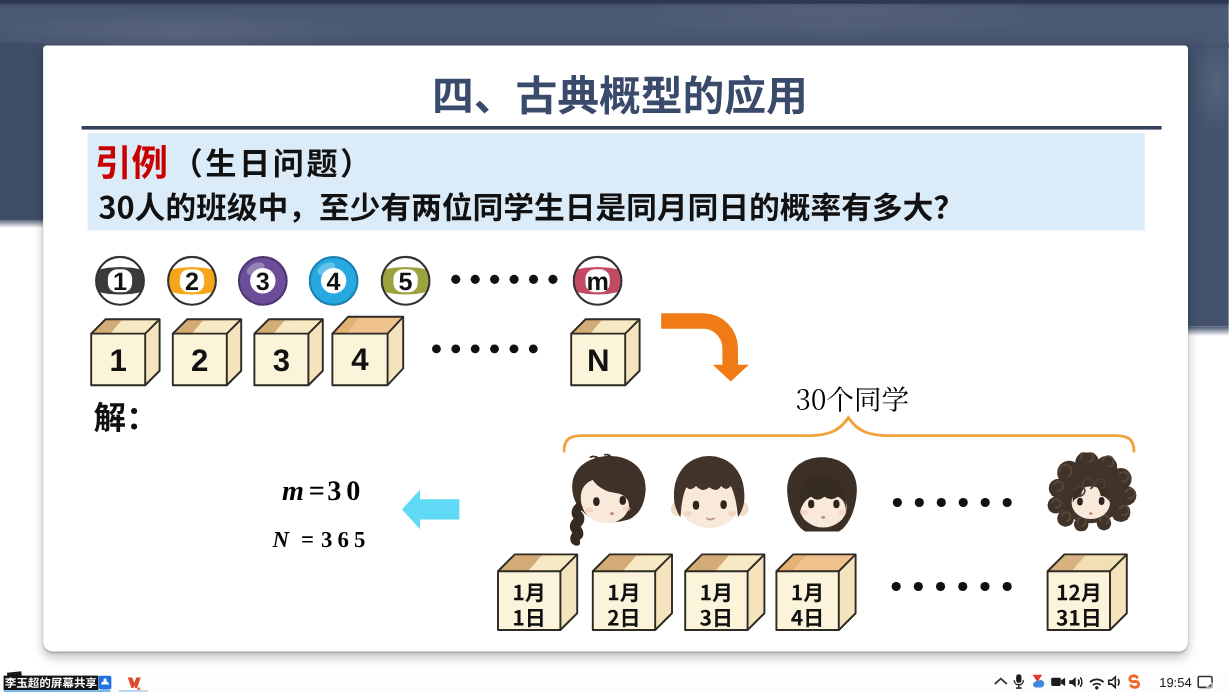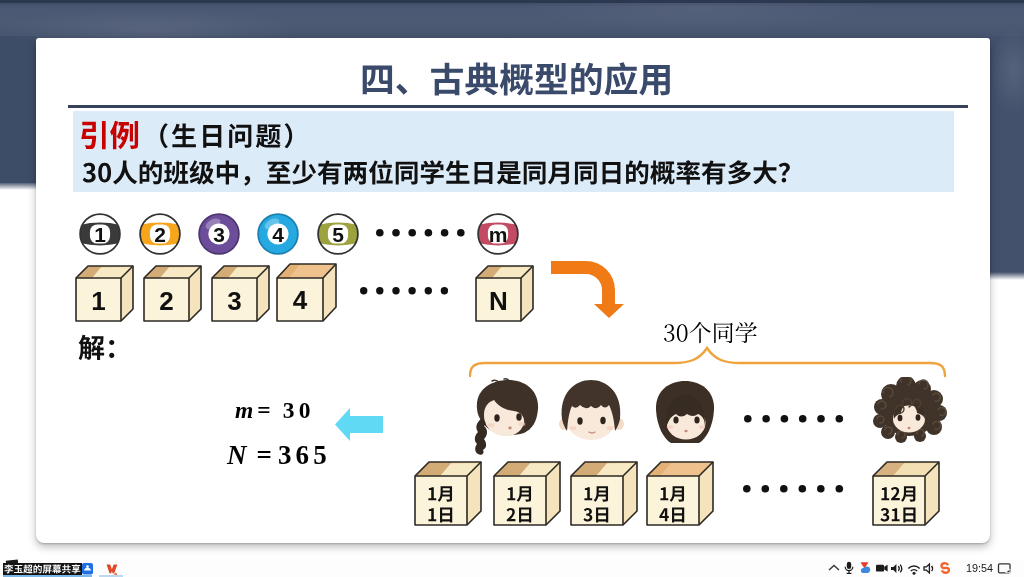--- a/index.html
+++ b/index.html
@@ -167,22 +167,22 @@
     <circle cx="54.1" cy="5.7" r="3.7" fill="#111"></circle>
     <circle cx="70.3" cy="5.7" r="3.7" fill="#111"></circle>
     <circle cx="86.4" cy="5.7" r="3.7" fill="#111"></circle>
   </svg>
 <svg class="abs" style="left:549px;top:258px" width="80" height="62">
 <path d="M2,3 L37,3 A29,29 0 0 1 66,32 L66,46 L75,46 L60,60 L45,46 L53,46 L53,32 A16,16 0 0 0 37,16 L2,16 Z" fill="#f07a15"></path>
 </svg>
 <svg style="position:absolute;left:78.0px;top:328.3px;overflow:visible" width="56" height="41">
     <path transform="translate(0,29.70) scale(0.027000,-0.027000)" fill="#111" d="M251 504V418H197V504ZM330 504H387V418H330ZM184 592C197 616 208 640 219 666H318C310 640 300 614 290 592ZM168 850C140 731 88 614 19 540C40 527 77 496 98 476V327C98 215 92 66 24 -38C48 -49 92 -76 110 -93C153 -29 175 57 186 143H251V-27H330V8C341 -19 350 -54 352 -77C397 -77 428 -75 454 -57C479 -40 485 -10 485 33V241C509 230 550 209 569 196C584 218 597 244 610 274H704V183H514V80H704V-89H818V80H967V183H818V274H946V375H818V454H704V375H644C649 396 654 417 658 438L570 456C670 512 707 596 724 700H835C831 617 826 583 817 572C810 563 802 562 790 562C777 562 750 563 718 566C733 540 743 499 745 469C786 468 824 468 847 472C872 475 891 484 908 504C930 531 938 600 943 760C944 773 945 799 945 799H504V700H616C602 626 572 566 485 527V592H394C415 633 436 678 450 717L379 761L363 757H253C261 780 268 804 274 827ZM251 332V231H194C196 264 197 297 197 326V332ZM330 332H387V231H330ZM330 143H387V35C387 25 385 22 376 22L330 23ZM485 246V516C507 496 529 464 540 441L560 451C546 375 520 299 485 246Z M1250 469C1303 469 1345 509 1345 563C1345 618 1303 658 1250 658C1197 658 1155 618 1155 563C1155 509 1197 469 1250 469ZM1250 -8C1303 -8 1345 32 1345 86C1345 141 1303 181 1250 181C1197 181 1155 141 1155 86C1155 32 1197 -8 1250 -8Z"></path>
   </svg>
-<div class="abs" style="left:235px;top:396.5px;font-family:'Liberation Serif',serif;font-weight:bold;font-size:23.5px;color:#000;white-space:nowrap"><i>m</i><span style="margin-left:4px">=</span><span style="margin-left:12px;letter-spacing:4.2px">30</span></div>
-<div class="abs" style="left:227px;top:440px;font-family:'Liberation Serif',serif;font-weight:bold;font-size:27px;color:#000;white-space:nowrap"><i>N</i><span style="margin-left:10px">=</span><span style="margin-left:6px;letter-spacing:4.2px">365</span></div>
+<div class="abs" style="left:235px;top:396.5px;font-family:'Liberation Serif',serif;font-weight:bold;font-size:23.5px;color:#000;white-space:nowrap"><i>m</i><span style="margin-left:4px">=</span><span style="margin-left:2px;letter-spacing:4.2px">30</span></div>
+<div class="abs" style="left:227px;top:440px;font-family:'Liberation Serif',serif;font-weight:bold;font-size:19px;color:#000;white-space:nowrap"><i>N</i><span style="margin-left:10px">=</span><span style="margin-left:6px;letter-spacing:4.2px">365</span></div>
 <svg class="abs" style="left:335px;top:408px" width="48" height="33">
 <path d="M0,16.5 L15,0 L15,8 L48,8 L48,25 L15,25 L15,33 Z" fill="#5fd9f4"></path>
 </svg>
 <svg style="position:absolute;left:663.0px;top:315.7px;overflow:visible" width="97" height="35">
     <path transform="translate(0,25.30) scale(0.023000,-0.023000)" fill="#000" d="M256 -15C396 -15 493 65 493 188C493 293 434 366 305 384C416 409 472 482 472 567C472 672 398 743 270 743C175 743 86 703 69 604C75 587 90 579 107 579C132 579 147 590 156 624L179 701C204 709 227 712 251 712C338 712 387 657 387 564C387 457 318 399 221 399H181V364H226C346 364 408 301 408 191C408 85 344 16 233 16C205 16 181 21 159 29L135 107C126 144 112 158 88 158C69 158 54 147 47 127C67 34 142 -15 256 -15Z M835 -15C955 -15 1066 94 1066 366C1066 634 955 743 835 743C715 743 604 634 604 366C604 94 715 -15 835 -15ZM835 16C760 16 687 100 687 366C687 628 760 711 835 711C909 711 983 628 983 366C983 100 909 16 835 16Z M1622 777C1701 614 1843 469 2018 368C2027 394 2046 418 2076 426L2078 440C1893 520 1736 649 1640 789C1666 791 1677 797 1680 809L1566 837C1501 679 1326 481 1148 363L1156 348C1357 450 1533 627 1622 777ZM1681 549 1576 560V-80H1589C1615 -80 1644 -66 1644 -57V522C1670 525 1678 535 1681 549Z M2361 604 2369 575H2850C2864 575 2873 580 2876 591C2844 621 2791 662 2791 662L2744 604ZM2225 761V-78H2237C2266 -78 2290 -61 2290 -52V731H2937V25C2937 6 2930 -1 2908 -1C2881 -1 2749 8 2749 8V-8C2806 -14 2837 -22 2857 -33C2873 -43 2880 -58 2884 -78C2989 -68 3002 -33 3002 18V718C3023 722 3038 731 3045 738L2962 803L2928 761H2296L2225 794ZM2430 450V93H2441C2467 93 2494 108 2494 113V198H2727V113H2736C2758 113 2790 129 2791 136V412C2808 415 2823 423 2828 430L2752 488L2718 450H2498L2430 481ZM2494 227V422H2727V227Z M3320 823 3308 815C3347 774 3393 705 3402 651C3469 600 3525 744 3320 823ZM3543 839 3531 832C3567 789 3604 717 3606 660C3671 602 3740 749 3543 839ZM3585 360V253H3160L3169 225H3585V25C3585 9 3579 3 3558 3C3534 3 3400 13 3400 13V-3C3456 -10 3487 -18 3506 -30C3522 -41 3529 -58 3534 -79C3640 -69 3652 -34 3652 21V225H4045C4059 225 4068 230 4071 240C4036 272 3979 316 3979 316L3929 253H3652V323C3675 327 3685 334 3687 349L3679 350C3740 379 3808 416 3847 446C3869 447 3881 449 3889 456L3815 527L3771 486H3328L3337 457H3757C3724 424 3678 384 3640 354ZM3857 836C3828 773 3780 688 3736 626H3289C3286 646 3282 668 3274 691L3257 690C3264 612 3228 542 3186 515C3165 503 3152 482 3163 460C3175 438 3210 441 3235 461C3264 482 3292 527 3291 596H3951C3934 557 3910 509 3891 479L3903 471C3947 499 4007 548 4039 583C4059 584 4071 586 4078 594L3998 671L3952 626H3769C3826 674 3884 735 3920 783C3942 781 3954 788 3959 800Z"></path>
   </svg>
 <svg class="abs" style="left:469px;top:346px" width="478" height="34">
 <path d="M1,30 C1,20 6,17 16,17 L205,17 C220,17 230,14 238,2 C246,14 256,17 271,17 L461,17 C471,17 476,20 476,30" fill="none" stroke="#f0a23c" stroke-width="2.4" stroke-linecap="round"></path>
 </svg>
 <svg class="abs" style="left:472px;top:377px" width="70" height="80">

